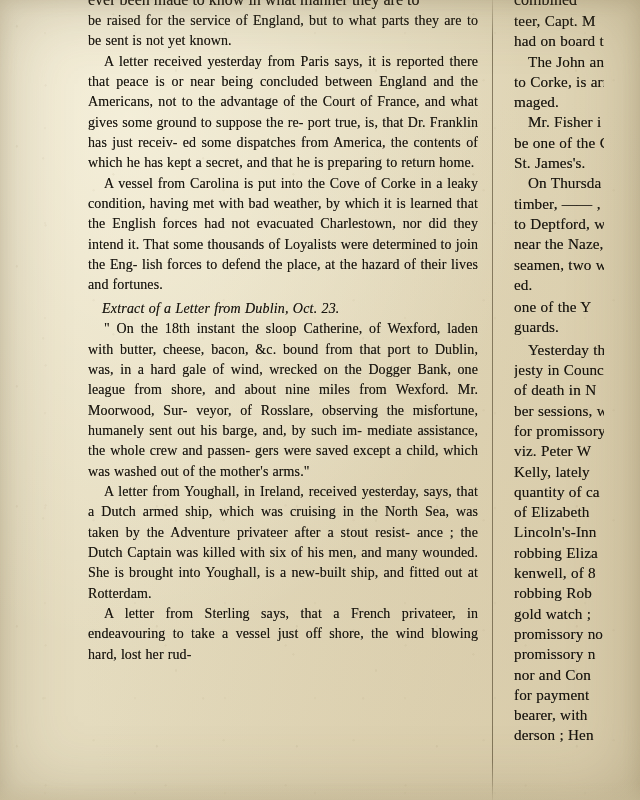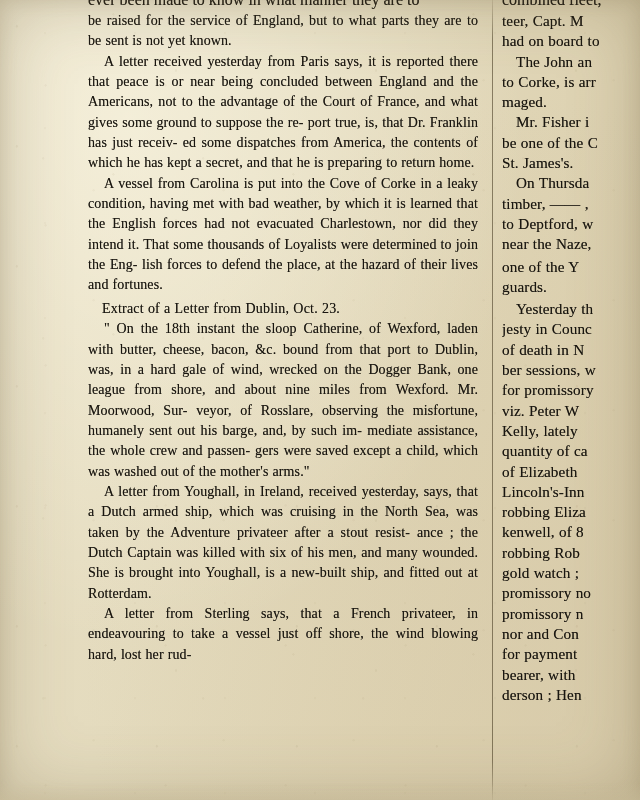--- a/index.html
+++ b/index.html
@@ -57,21 +57,21 @@
   .col {
     position: relative;
     box-sizing: border-box;
   }
   .col-main {
     width: 492px;
     padding: 0 14px 0 88px;
   }
   .col-right {
     width: 120px;
-    padding: 0 8px 0 10px;
+    padding: 0 8px 0 22px;
     overflow: hidden;
   }
 
   
   .rule {
     position: absolute;
     top: -10px;
     bottom: -10px;
     left: 0;
     width: 1px;
@@ -88,20 +88,21 @@
     word-spacing: .4px;
     text-indent: 0;
     hyphens: manual;
   }
   .col-main p { font-size: 14px; line-height: 20.35px; }
   .col-right p { font-size: 15.2px; line-height: 20.3px; text-align: left; }
 
   .ind { text-indent: 16px; }
 
   .ital {
+    font-style: italic;
     text-align: left;
     text-indent: 14px;
     font-size: 15.2px;
     letter-spacing: .2px;
   }
 
   
   .inky {
     color: #191610;
     text-shadow: 0 0 .6px rgba(25,22,16,.55);
@@ -186,20 +187,22 @@
           <span class="cut-word" style="text-indent:14px">Mr. Fisher i</span>
           <span class="cut-word">be one of the C</span>
           <span class="cut-word">St. James's.</span>
         </p>
 
       <p>
           <span class="cut-word" style="text-indent:14px">On Thursda</span>
           <span class="cut-word">timber,   ——  ,</span>
           <span class="cut-word">to Deptford, w</span>
           <span class="cut-word">near the Naze,</span>
+          <span class="cut-word">seamen, two w</span>
+          <span class="cut-word">ed.</span>
         </p>
 
       <div class="spacer-sm"></div>
 
       <p>
           <span class="cut-word">one of the Y</span>
           <span class="cut-word">guards.</span>
         </p>
 
       <div class="spacer-sm"></div>

